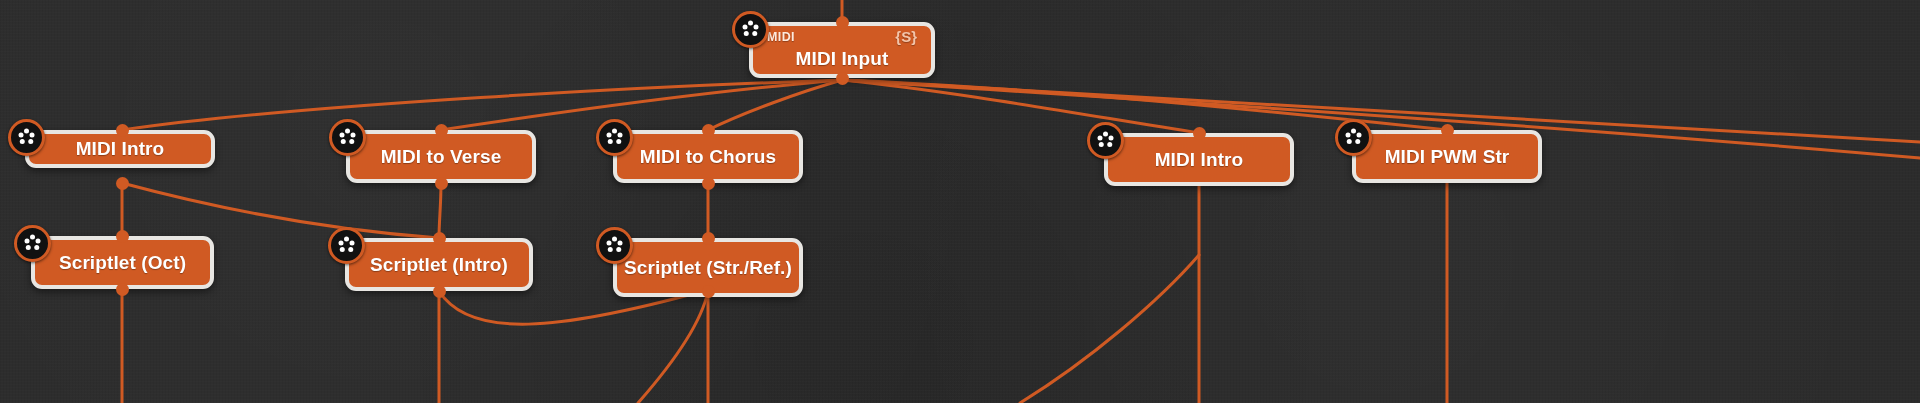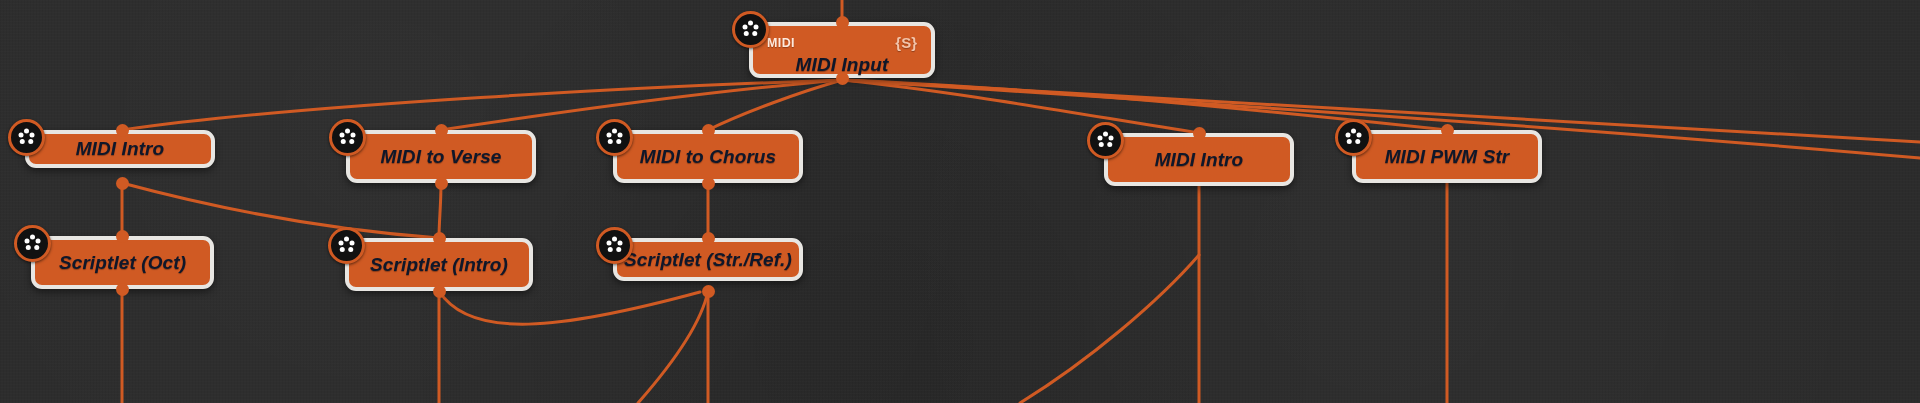--- a/index.html
+++ b/index.html
@@ -36,31 +36,29 @@
     border: 4px solid #e8e6e2;
     border-radius: 11px;
     box-shadow: 0 3px 7px rgba(0,0,0,0.45);
     display: flex;
     flex-direction: column;
     justify-content: center;
     align-items: center;
     z-index: 5;
   }
   .node-title {
-    color: #0f172a;
+    color: #ffffff;
     font-size: 19px;
     font-weight: bold;
     letter-spacing: 0.1px;
     text-shadow: 0 1px 1px rgba(0,0,0,0.33);
     white-space: nowrap;
-    font-style: italic;
   }
   .node.has-header {
     justify-content: flex-start;
-    padding-top: 6px;
   }
   .node-header {
     width: 100%;
     box-sizing: border-box;
     display: flex;
     justify-content: space-between;
     align-items: center;
     padding: 2px 14px 0 14px;
   }
   .node-kind {
@@ -243,21 +241,21 @@
       </div>
       <div class="midi-badge" style="left: 328px; top: 227px; display: flex; align-items: center; justify-content: center;">
         <svg viewBox="0 0 100 100" width="25" height="25">
           <circle cx="50" cy="24" r="10" fill="#ffffff"></circle>
           <circle cx="28" cy="40" r="10" fill="#ffffff"></circle>
           <circle cx="72" cy="40" r="10" fill="#ffffff"></circle>
           <circle cx="33" cy="66" r="10" fill="#ffffff"></circle>
           <circle cx="67" cy="66" r="10" fill="#ffffff"></circle>
         </svg>
       </div>
-      <div class="node" style="left: 613px; top: 238px; width: 190px; height: 43px;">
+      <div class="node" style="left: 613px; top: 238px; width: 190px; height: 59px;">
         <div class="node-title">Scriptlet (Str./Ref.)</div>
       </div>
       <div class="midi-badge" style="left: 596px; top: 227px; display: flex; align-items: center; justify-content: center;">
         <svg viewBox="0 0 100 100" width="25" height="25">
           <circle cx="50" cy="24" r="10" fill="#ffffff"></circle>
           <circle cx="28" cy="40" r="10" fill="#ffffff"></circle>
           <circle cx="72" cy="40" r="10" fill="#ffffff"></circle>
           <circle cx="33" cy="66" r="10" fill="#ffffff"></circle>
           <circle cx="67" cy="66" r="10" fill="#ffffff"></circle>
         </svg>

